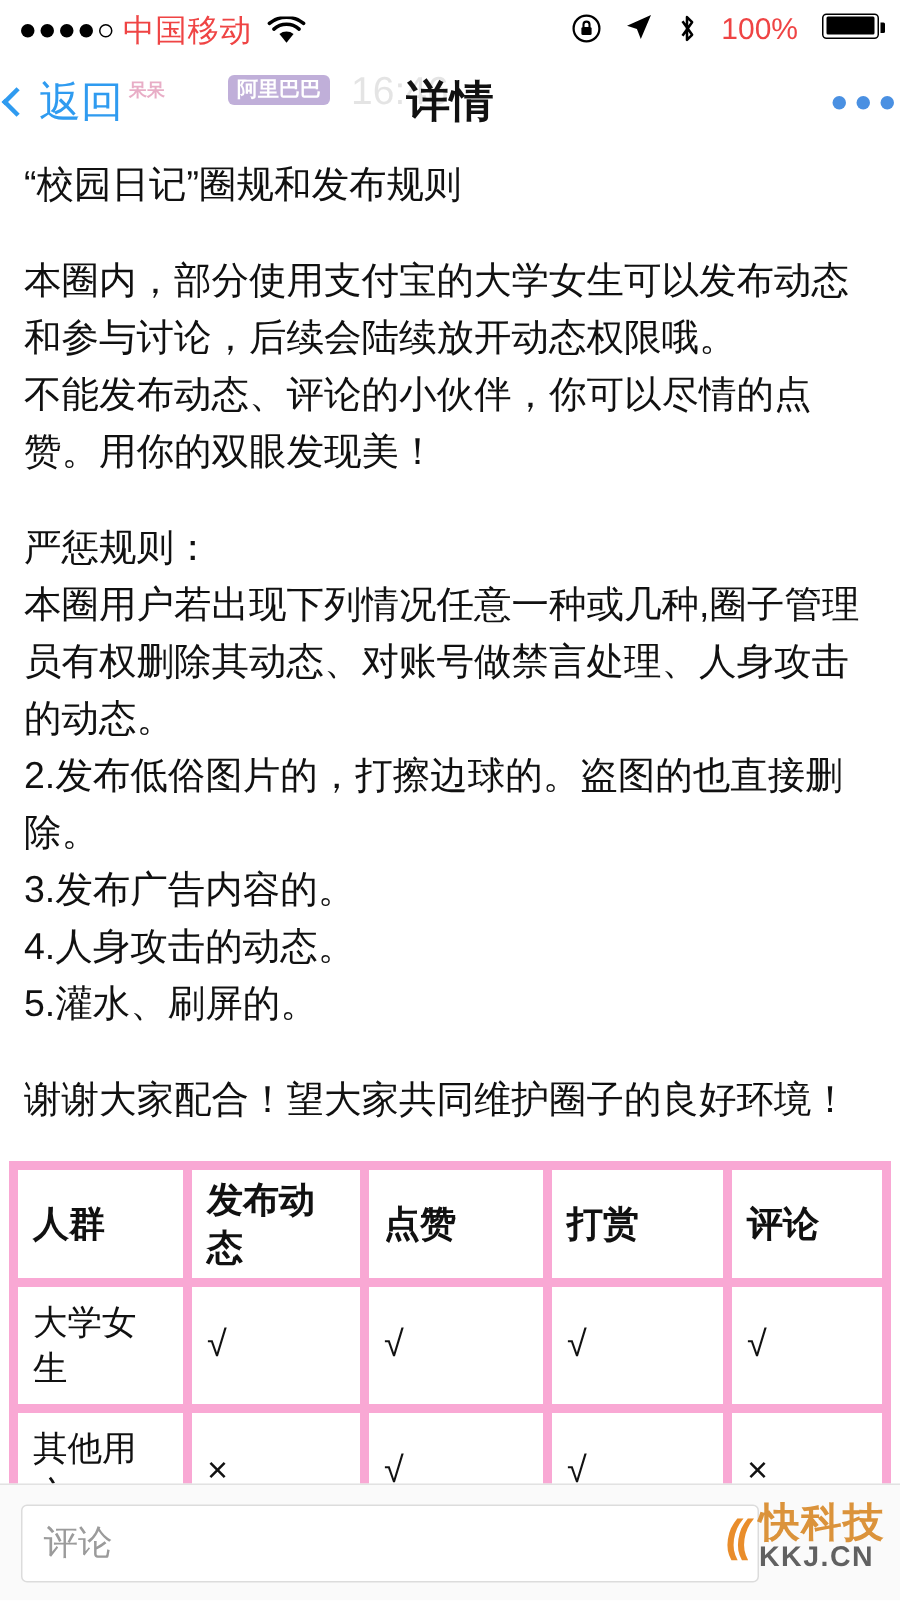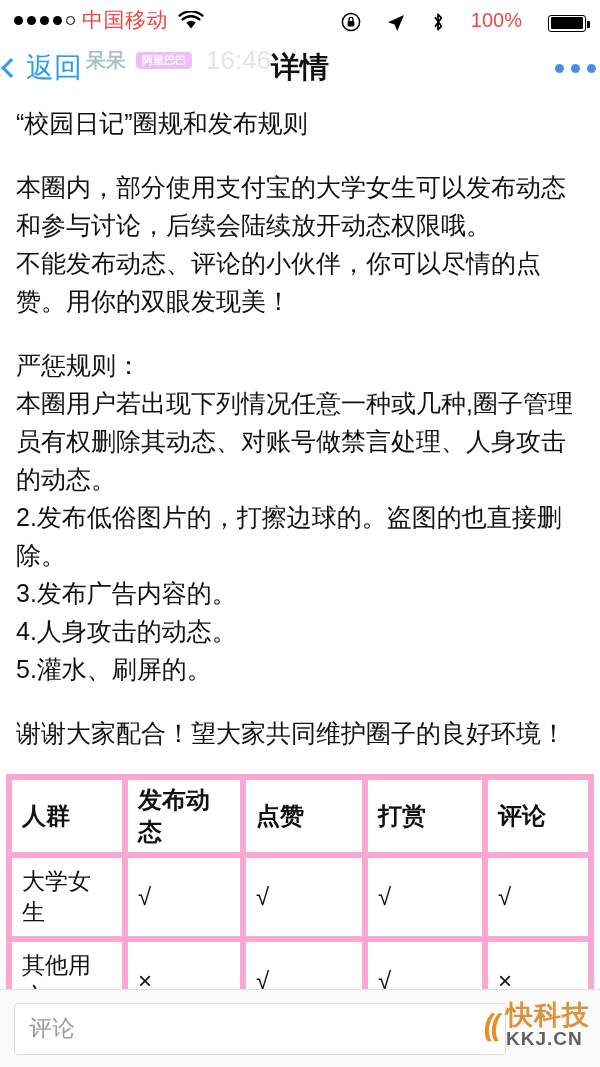--- a/index.html
+++ b/index.html
@@ -36,21 +36,21 @@
   .wifi { margin-left: 3px; }
   .sb-center {
     position: absolute; left: 0; right: 0;
     text-align: center;
     font-size: 21px;
     font-weight: normal;
     pointer-events: none;
   }
   .sb-right {
     margin-left: auto;
-    display: flex; align-items: flex-end; gap: 26px;
+    display: flex; align-items: flex-start; gap: 16px;
     position: relative; z-index: 2;
   }
   .battery-pct { font-size: 20px; }
   .battery {
     width: 38px; height: 17px;
     border: 1.5px solid #000; border-radius: 3px;
     position: relative;
     display: inline-block;
   }
   .battery::after {
@@ -67,27 +67,28 @@
   
   .ghostrow {
     position: absolute; top: 40px; left: 0; right: 0;
     height: 40px;
     display: flex; align-items: center;
     padding-left: 86px;
     gap: 10px;
     opacity: 0.35;
   }
   .ghost-chip {
-    font-size: 20px; color: #0c4a6e;
+    font-size: 12px; color: #be185d;
     font-weight: bold;
   }
   .ghost-chip.boxed {
-    background: #d946ef; color: #fff;
+    background: #4c1d95; color: #fff;
     padding: 1px 6px; border-radius: 4px;
-    font-size: 11px;
+    font-size: 14px;
+    margin-left: 32px;
   }
   .ghost-time { font-size: 26px; color: #b5b5b5; margin-left: 4px; }
 
   
   .navbar {
     position: relative;
     height: 56px;
     display: flex; align-items: center;
     background: transparent;
     padding: 0 4px;

